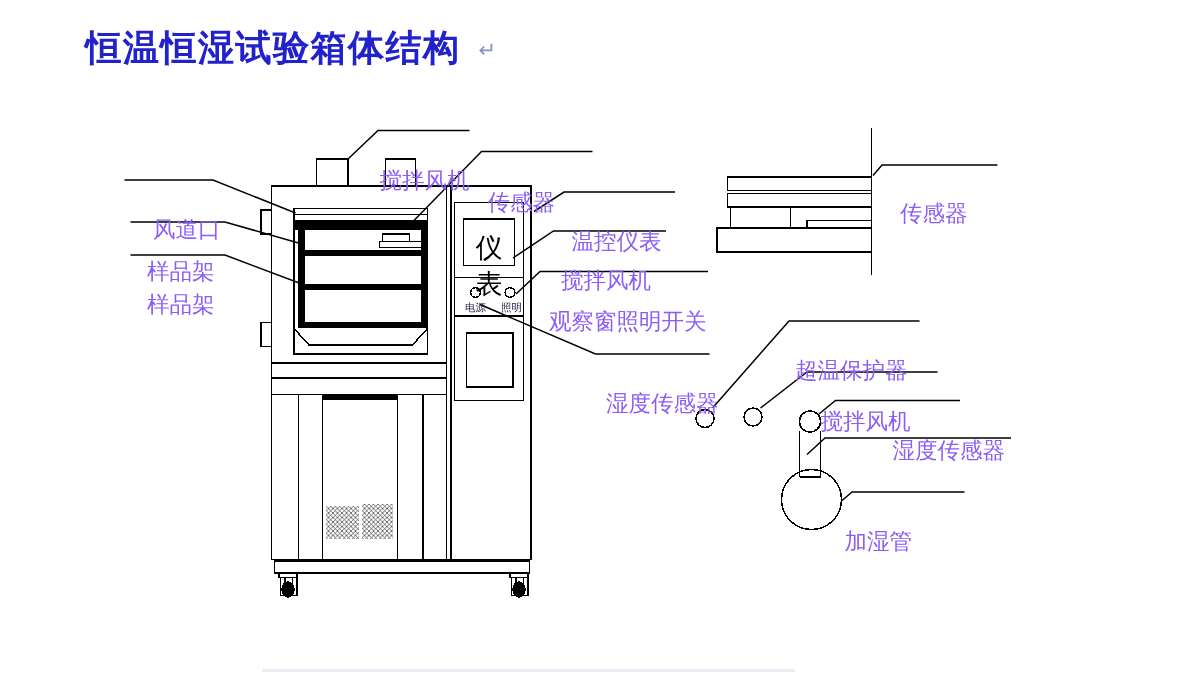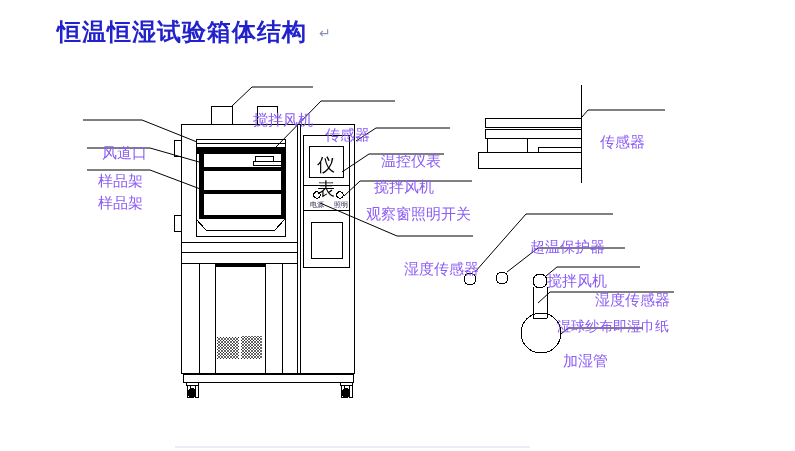--- a/index.html
+++ b/index.html
@@ -134,21 +134,20 @@
   <span class="lbl" style="left:98px;top:131px">样品架</span>
   <span class="lbl" style="left:98px;top:153px">样品架</span>
   <span class="lbl" style="left:381px;top:111px">温控仪表</span>
   <span class="lbl" style="left:374px;top:137px">搅拌风机</span>
   <span class="lbl" style="left:366px;top:164px">观察窗照明开关</span>
   <span class="lbl" style="left:404px;top:219px">湿度传感器</span>
   <span class="lbl" style="left:600px;top:92px">传感器</span>
   <span class="lbl" style="left:530px;top:197px">超温保护器</span>
   <span class="lbl" style="left:547px;top:231px">搅拌风机</span>
   <span class="lbl" style="left:595px;top:250px">湿度传感器</span>
-  <span class="lbl small" style="left:557px;top:276px">湿球纱布即湿巾纸</span>
   <span class="lbl" style="left:563px;top:311px">加湿管</span>
 
   <span class="meter-label">仪表</span>
   <span class="tiny" style="left:310px;top:200px">电源</span>
   <span class="tiny" style="left:334px;top:200px">照明</span>
 
   <div class="artifact-line"></div>
 </div>
 
 </body></html>

